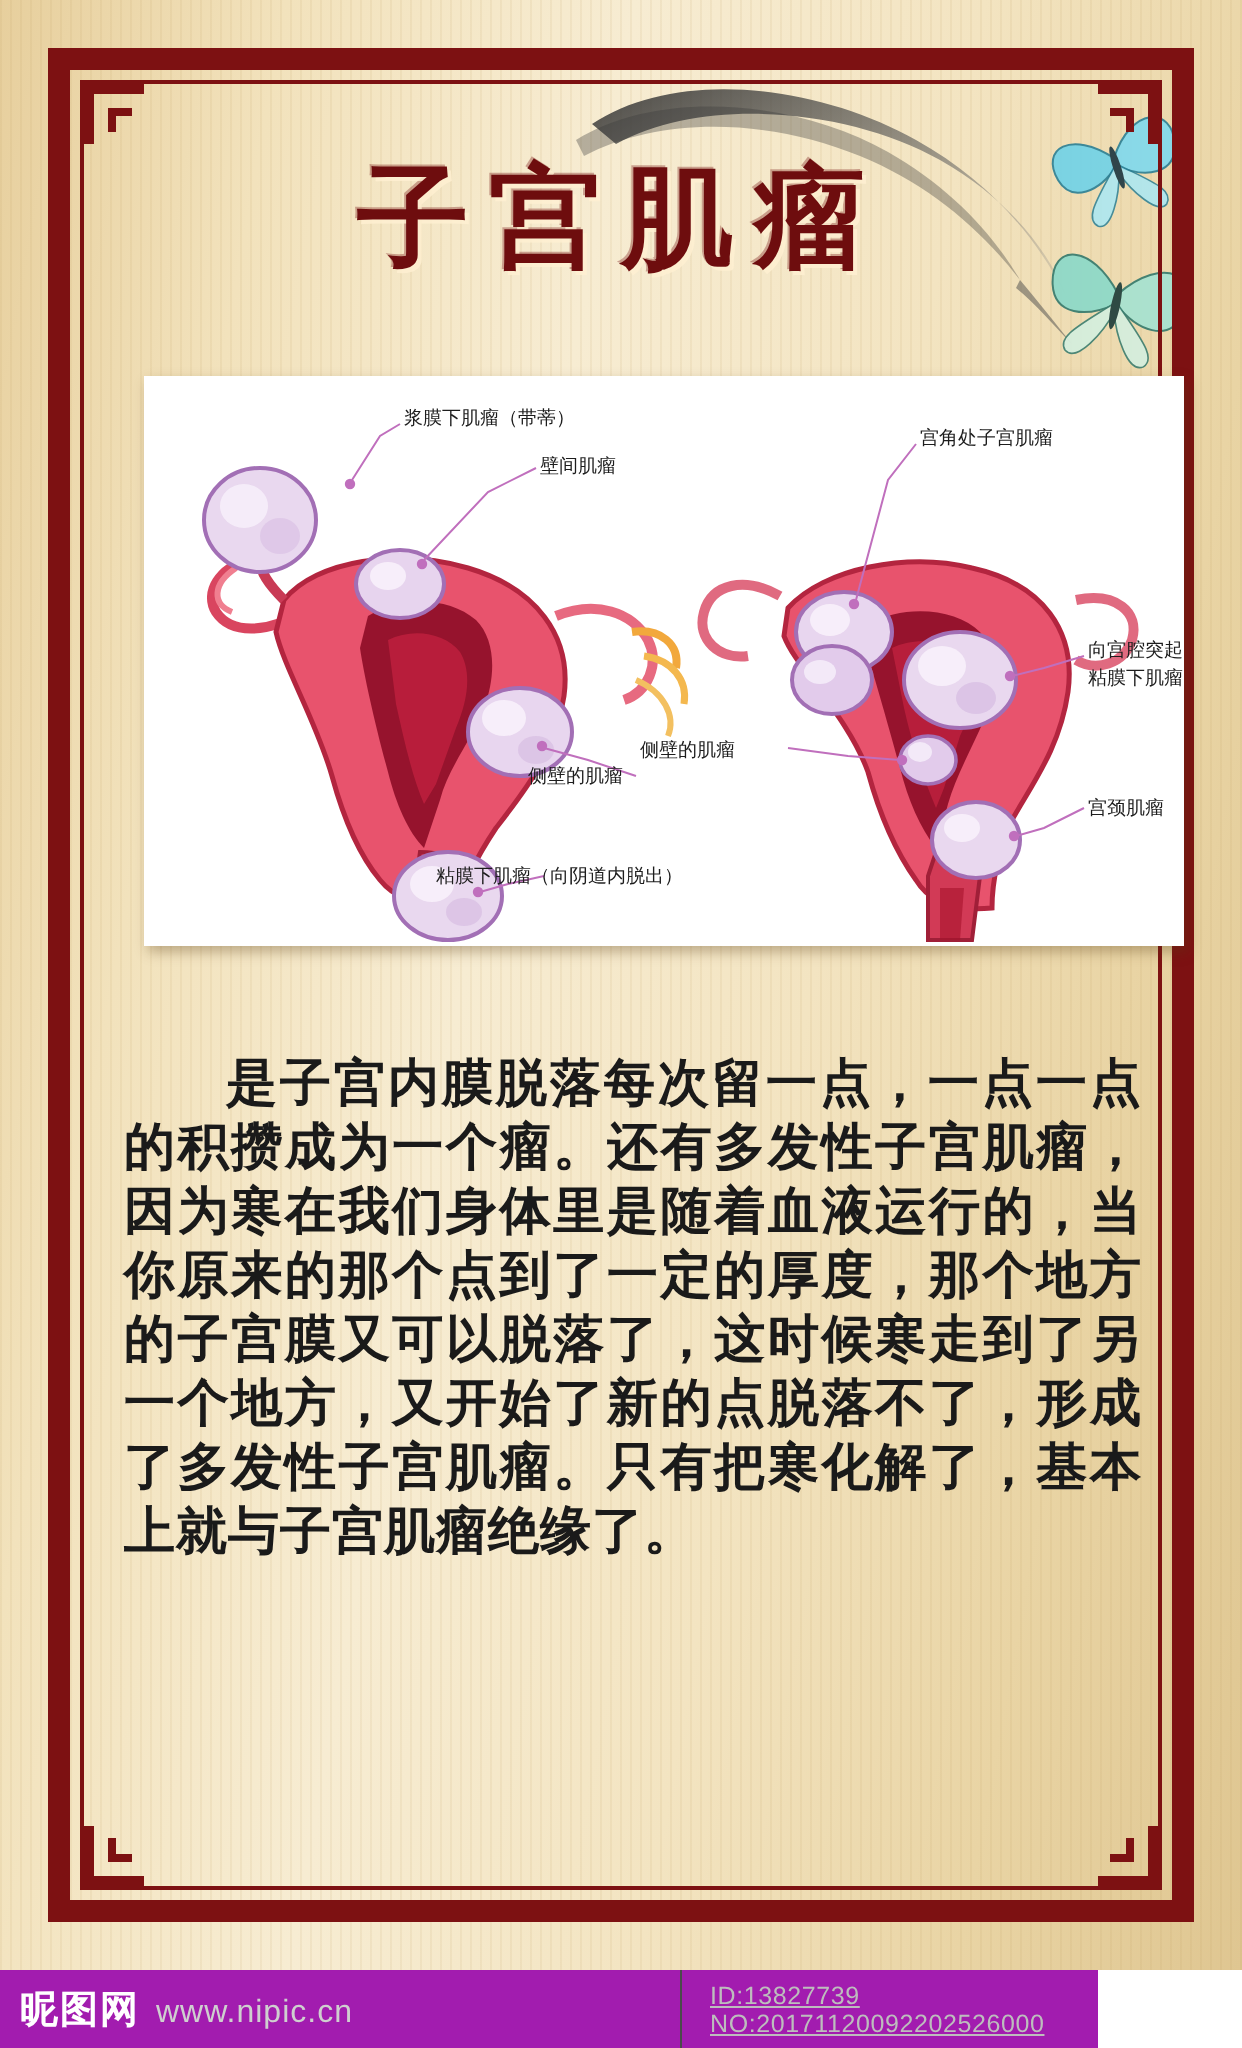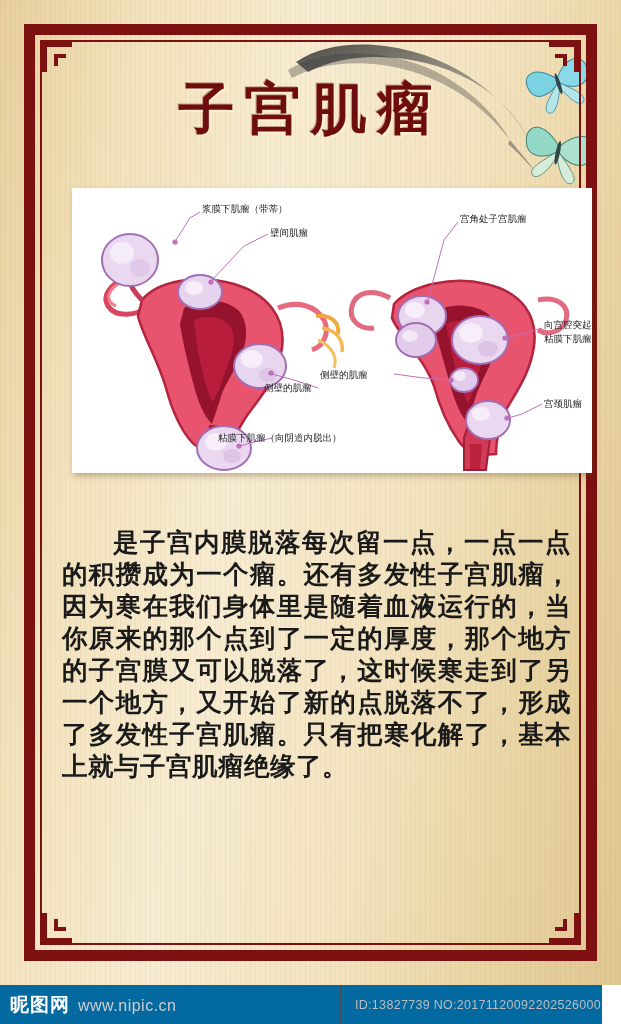--- a/index.html
+++ b/index.html
@@ -115,23 +115,23 @@
     text-align: justify;
     text-indent: 2em;
     letter-spacing: 0.5px;
   }
 
   
   .footer {
     position: absolute;
     left: 0;
     top: 985px;
-    width: 602px;
+    width: 549px;
     height: 39px;
-    background: #0369a1;
+    background: #a21caf;
     color: #d8d8d8;
     display: flex;
     align-items: center;
   }
   .footer-left {
     display: flex;
     align-items: baseline;
     padding-left: 10px;
     width: 330px;
   }
@@ -154,20 +154,21 @@
     height: 39px;
     background: #4a4a4a;
   }
   .footer-right {
     flex: 1;
     padding-left: 14px;
     font-family: "Liberation Sans", sans-serif;
     font-size: 12.5px;
     color: #bdbdbd;
     letter-spacing: 0.3px;
+    text-decoration: underline;
   }
   .label {
     font-family: "DejaVu Sans", "Liberation Sans", sans-serif;
     font-size: 9.5px;
     fill: #1d1d1d;
   }
 </style>
 </head>
 <body>
 

